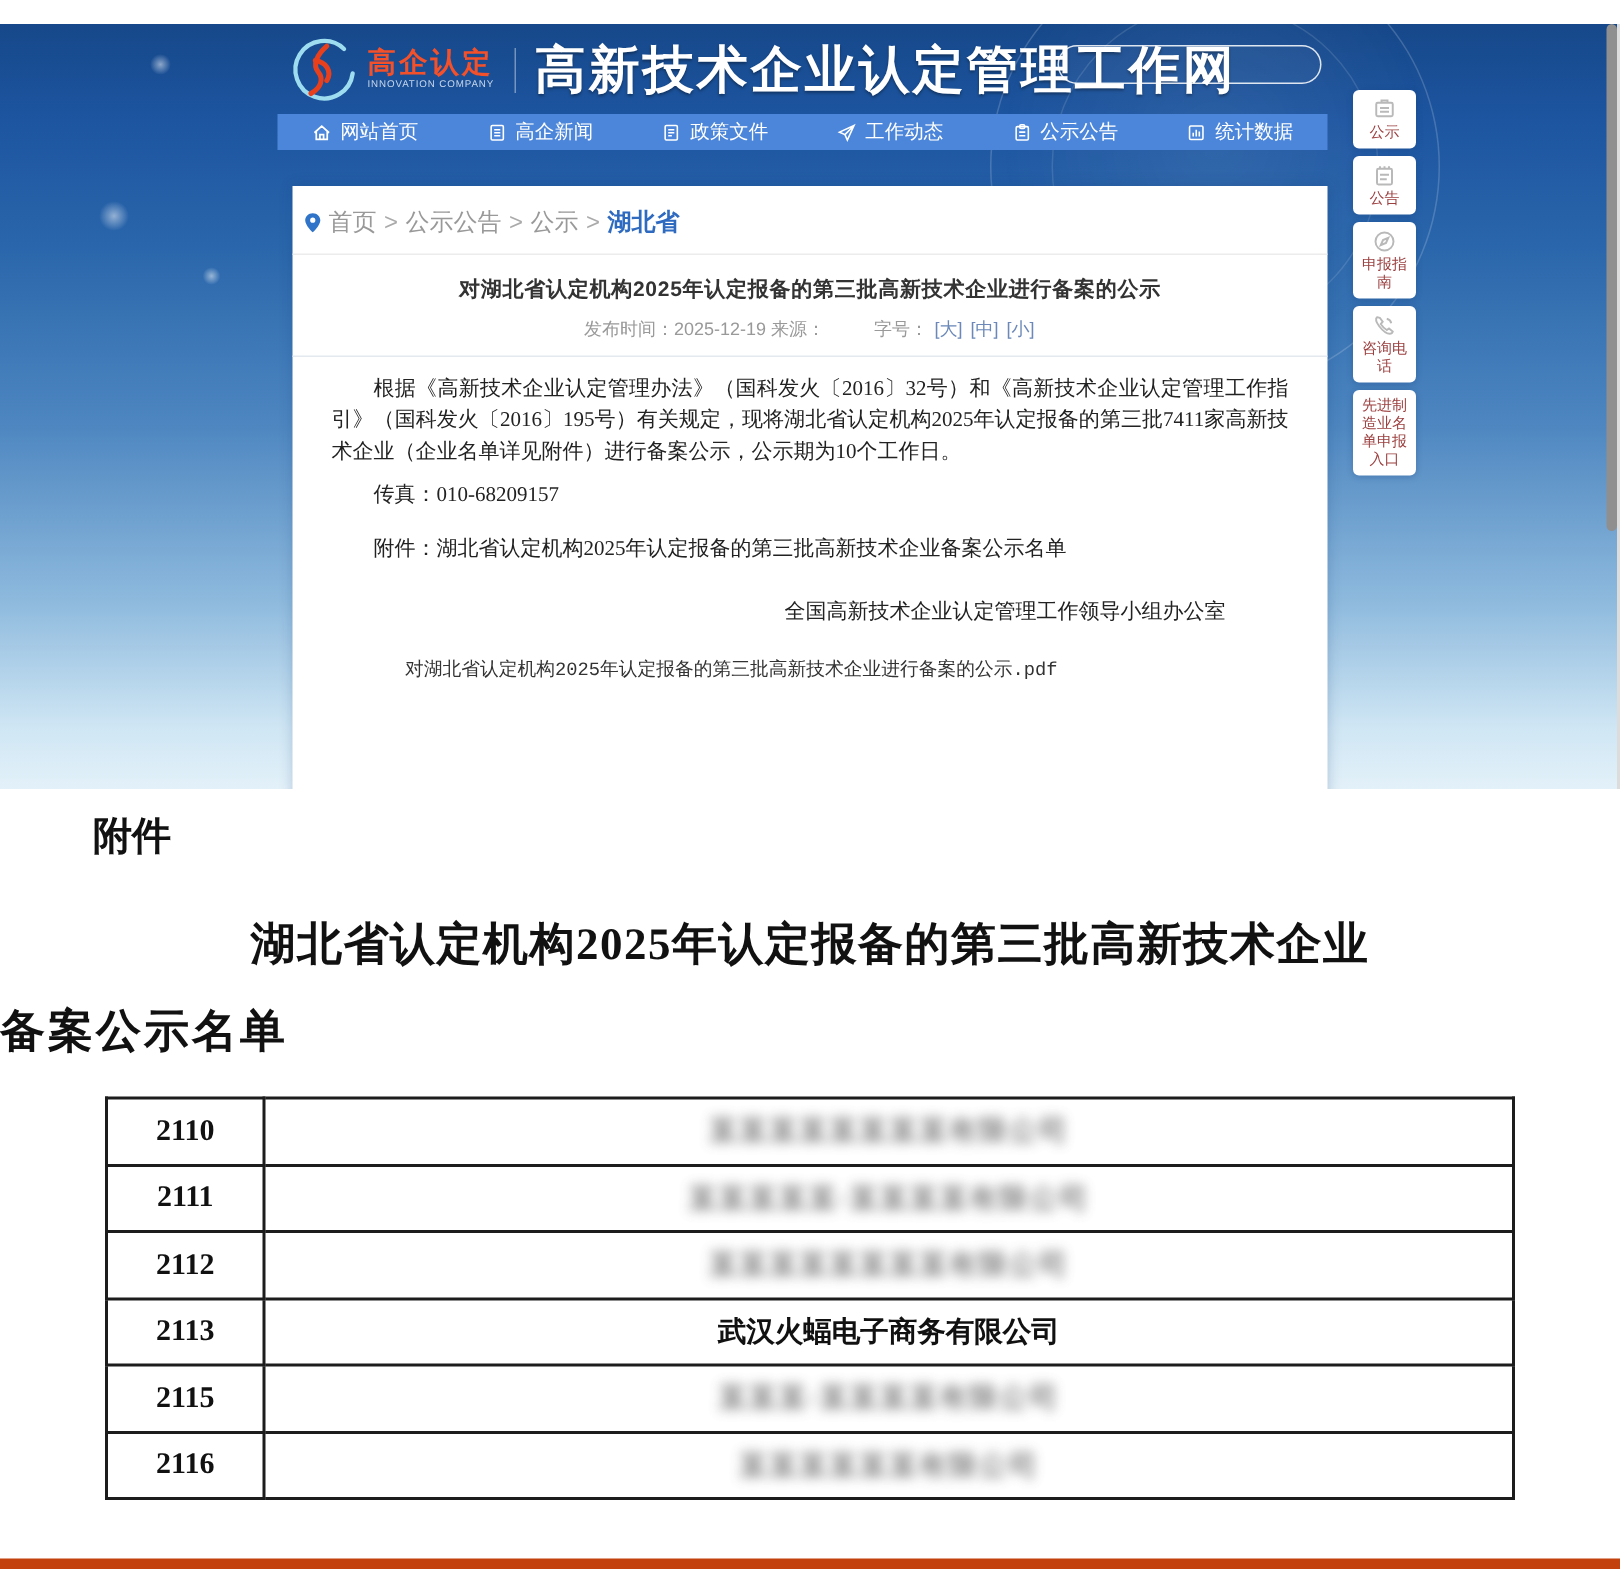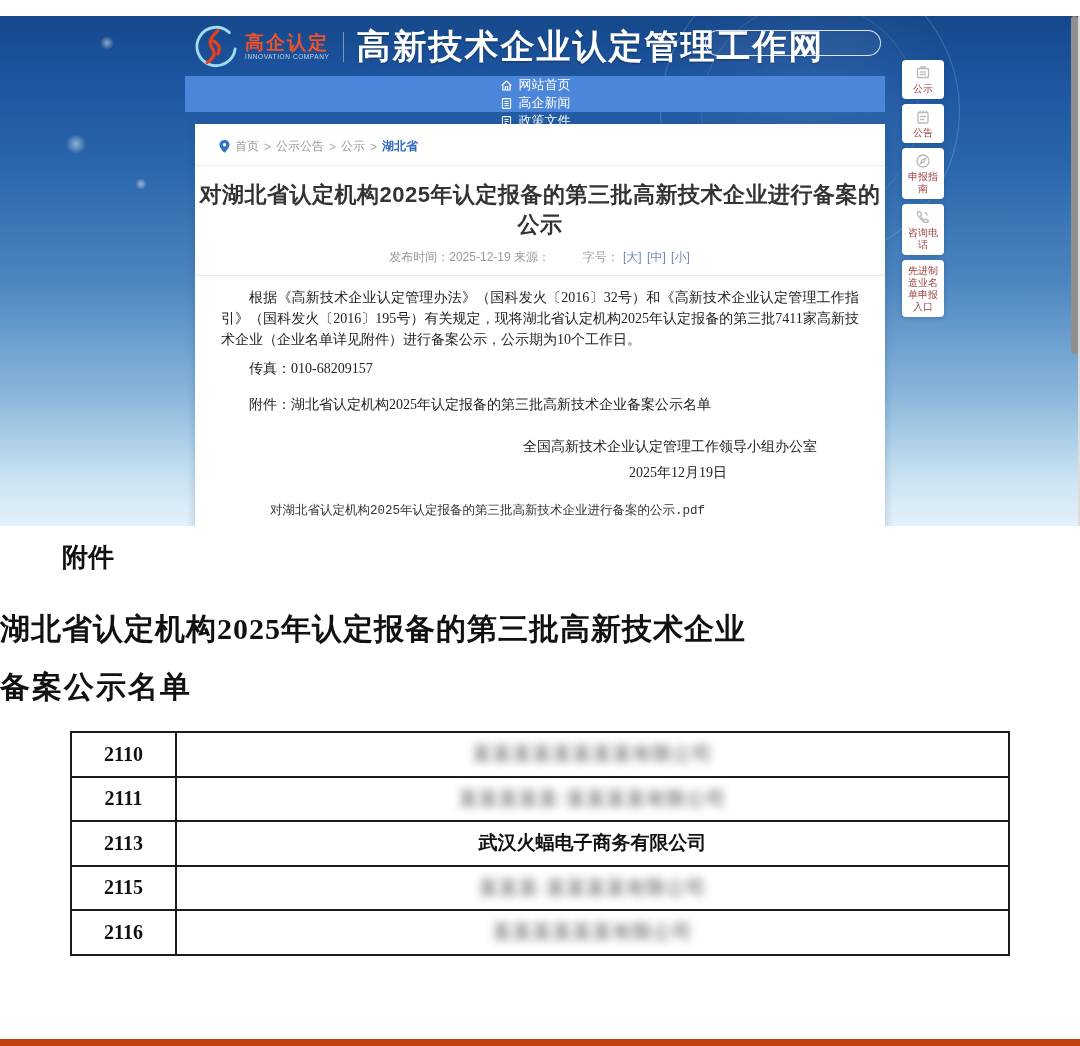--- a/index.html
+++ b/index.html
@@ -28,33 +28,33 @@
   .logo-txt-cn { color:#f4502a; font-weight:bold; font-size:19px; letter-spacing:2px; line-height:20px; }
   .logo-txt-en { color:#c7d6ea; font-size:6.5px; letter-spacing:.6px; line-height:8px; }
   .logo-sep { width:1px; height:30px; background:rgba(255,255,255,.4); margin:0 12px 0 14px; }
   .site-title { color:#fff; font-size:34px; font-weight:bold; letter-spacing:2px; text-shadow:0 1px 2px rgba(0,0,0,.35); }
   .search { position:absolute; left:705px; top:14px; width:176px; height:26px; border:1.5px solid rgba(255,255,255,.85);
     border-radius:14px; display:flex; align-items:center; justify-content:flex-end; padding-right:8px; background:rgba(255,255,255,.03); }
   .search input { flex:1; background:transparent; border:none; outline:none; color:#fff; font-size:12px; padding:0 8px; }
   .search svg { width:14px; height:14px; }
 
   
-  .nav { position:absolute; left:185px; top:60px; width:700px; height:36px; background:#4c86da; display:flex;flex-direction:column; }
+  .nav { position:absolute; left:185px; top:60px; width:700px; height:24px; background:#4c86da; display:flex; }
   .nav-item { flex:1; display:flex; align-items:center; justify-content:center; gap:6px; color:#fff; font-size:13px; cursor:pointer; }
   .nav-item svg { width:13px; height:13px; }
 
   
   .panel { position:absolute; left:195px; top:108px; width:690px; height:425px; background:#fff; box-shadow:0 0 8px rgba(20,60,120,.25); }
-  .crumb { padding:14px 0 0 24px; font-size:12px; color:#999; display:flex; align-items:center; gap:5px; }
+  .crumb { padding:14px 0 0 8px; font-size:16px; color:#999; display:flex; align-items:center; gap:5px; }
   .crumb svg { width:11px; height:13px; }
   .crumb .sep { color:#aaa; }
   .crumb .last { color:#2e6abf; font-weight:bold; }
   .crumb a { color:#999; text-decoration:none; }
   .div1 { margin-top:10px; border-top:1px solid #ececec; }
-  .doc-title { margin-top:14px; text-align:center; font-size:22px; font-weight:bold; color:#333; letter-spacing:.5px; }
+  .doc-title { margin-top:14px; text-align:center; font-size:14px; font-weight:bold; color:#333; letter-spacing:.5px; }
   .doc-meta { margin-top:9px; text-align:center; font-size:12px; color:#999; }
   .doc-meta .sz { color:#6b88b8; margin:0 1px; cursor:pointer; }
   .doc-meta .gap { display:inline-block; width:26px; }
   .div2 { margin-top:9px; border-top:1px solid #e4e9f0; }
   .doc-body { padding:11px 26px 0 26px; font-family:"Liberation Serif","DejaVu Serif",serif; font-size:14px; color:#222; line-height:21px; text-align:justify; }
   .doc-body p { text-indent:2em; }
   .fax { margin-top:8px; }
   .attach-line { margin-top:15px; }
   .sig { margin-top:21px; text-align:right; padding-right:42px; text-indent:0; }
   .sig-date { margin-top:5px; text-align:right; padding-right:132px; text-indent:0; }
@@ -68,21 +68,21 @@
 
   
   .edge { position:absolute; left:1078px; top:0; width:2px; height:533px; background:#dcdcdc; }
   .thumb { position:absolute; left:1071px; top:0; width:7px; height:338px; background:#8f8f8f; border-radius:4px; }
   .tip { position:absolute; left:1053px; top:515px; height:17px; padding:1px 4px; background:#f5f5f5; border:1px solid #b5b5b5; font-size:10px; color:#777; white-space:nowrap; }
 
   
   .attach { position:absolute; left:0; top:510px; width:1080px; height:513px; background:#fff;
     font-family:"Liberation Serif","DejaVu Serif",serif; color:#111;font-weight:bold; }
   .attach-h { margin:14px 0 0 62px; font-size:26px; }
-  .big-t1 { margin-top:34px; text-align:left; font-size:30px; letter-spacing:1px; }
+  .big-t1 { margin-top:34px; text-align:center; font-size:30px; letter-spacing:1px; }
   .big-t2 { margin-top:17px; font-size:30px; letter-spacing:2px; }
   table.lst { border-collapse:collapse; margin:23px 0 0 70px; width:940px; table-layout:fixed; }
   table.lst td { border:2px solid #1c1c1c; height:44.5px; text-align:center; vertical-align:middle; }
   td.no { width:105px; font-size:20px;border-radius:22px; }
   td.name { font-size:19px; }
   td.name .blur { filter:blur(4px); color:#6a6a6a; opacity:.8; letter-spacing:1px; }
 </style>
 </head>
 <body>
 
@@ -194,21 +194,20 @@
         <span class="sz">[中]</span>
         <span class="sz">[小]</span>
       </div>
       <div class="div2"></div>
 
       <div class="doc-body">
         <p>根据《高新技术企业认定管理办法》（国科发火〔2016〕32号）和《高新技术企业认定管理工作指引》（国科发火〔2016〕195号）有关规定，现将湖北省认定机构2025年认定报备的第三批7411家高新技术企业（企业名单详见附件）进行备案公示，公示期为10个工作日。</p>
         <p class="fax">传真：010-68209157</p>
         <p class="attach-line">附件：湖北省认定机构2025年认定报备的第三批高新技术企业备案公示名单</p>
         <p class="sig">全国高新技术企业认定管理工作领导小组办公室</p>
-        <p class="sig-date">2025年12月19日</p>
         <p class="pdf">对湖北省认定机构2025年认定报备的第三批高新技术企业进行备案的公示.pdf</p>
       </div>
     </div>
 
     <div class="sidebtns">
       <div class="sbtn">
         <svg viewBox="0 0 16 16" fill="none" stroke="#b9b9b9" stroke-width="1.3">
             <rect x="2.5" y="3.5" width="11" height="9" rx="1"></rect>
             <path d="M6 3.5 L6 2 L10 2 L10 3.5"></path>
             <line x1="5" y1="7" x2="11" y2="7"></line>
@@ -260,20 +259,24 @@
       <tbody>
         <tr>
           <td class="no">2110</td>
           <td class="name"><span class="blur">某某某某某某某某有限公司</span></td>
         </tr>
         <tr>
           <td class="no">2111</td>
           <td class="name"><span class="blur">某某某某某·某某某某有限公司</span></td>
         </tr>
         <tr>
+          <td class="no">2112</td>
+          <td class="name"><span class="blur">某某某某某某某某有限公司</span></td>
+        </tr>
+        <tr>
           <td class="no">2113</td>
           <td class="name">武汉火蝠电子商务有限公司</td>
         </tr>
         <tr>
           <td class="no">2115</td>
           <td class="name"><span class="blur">某某某·某某某某有限公司</span></td>
         </tr>
         <tr>
           <td class="no">2116</td>
           <td class="name"><span class="blur">某某某某某某有限公司</span></td>

